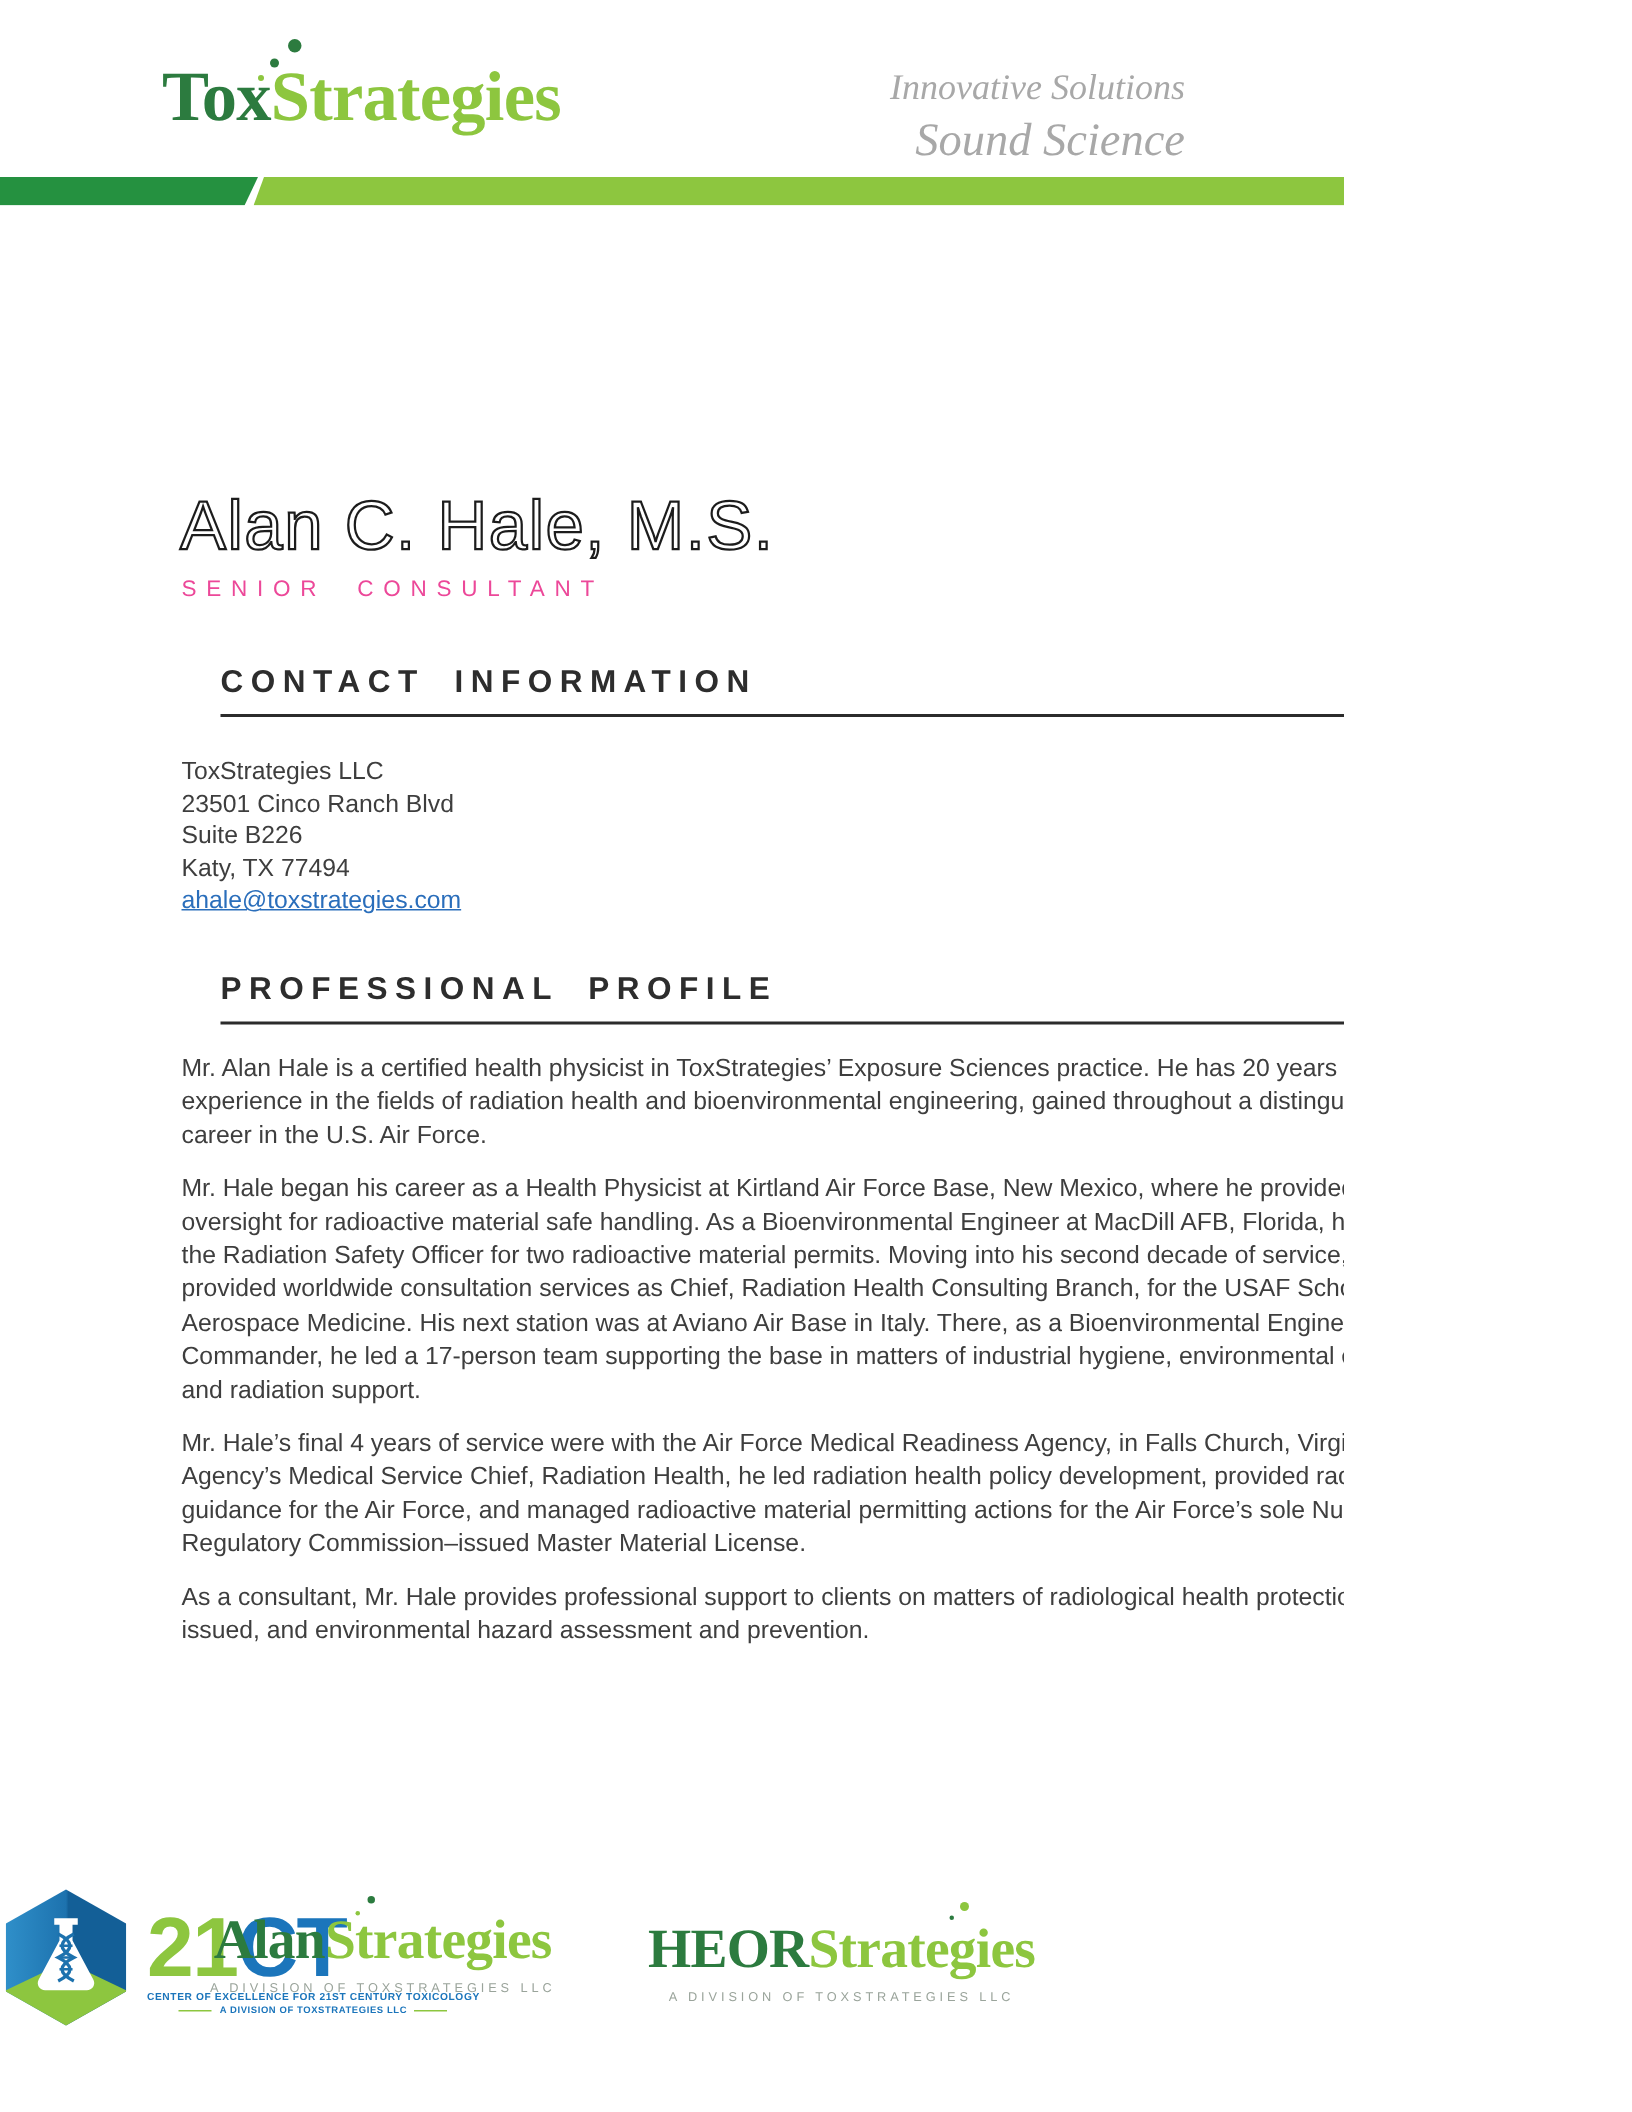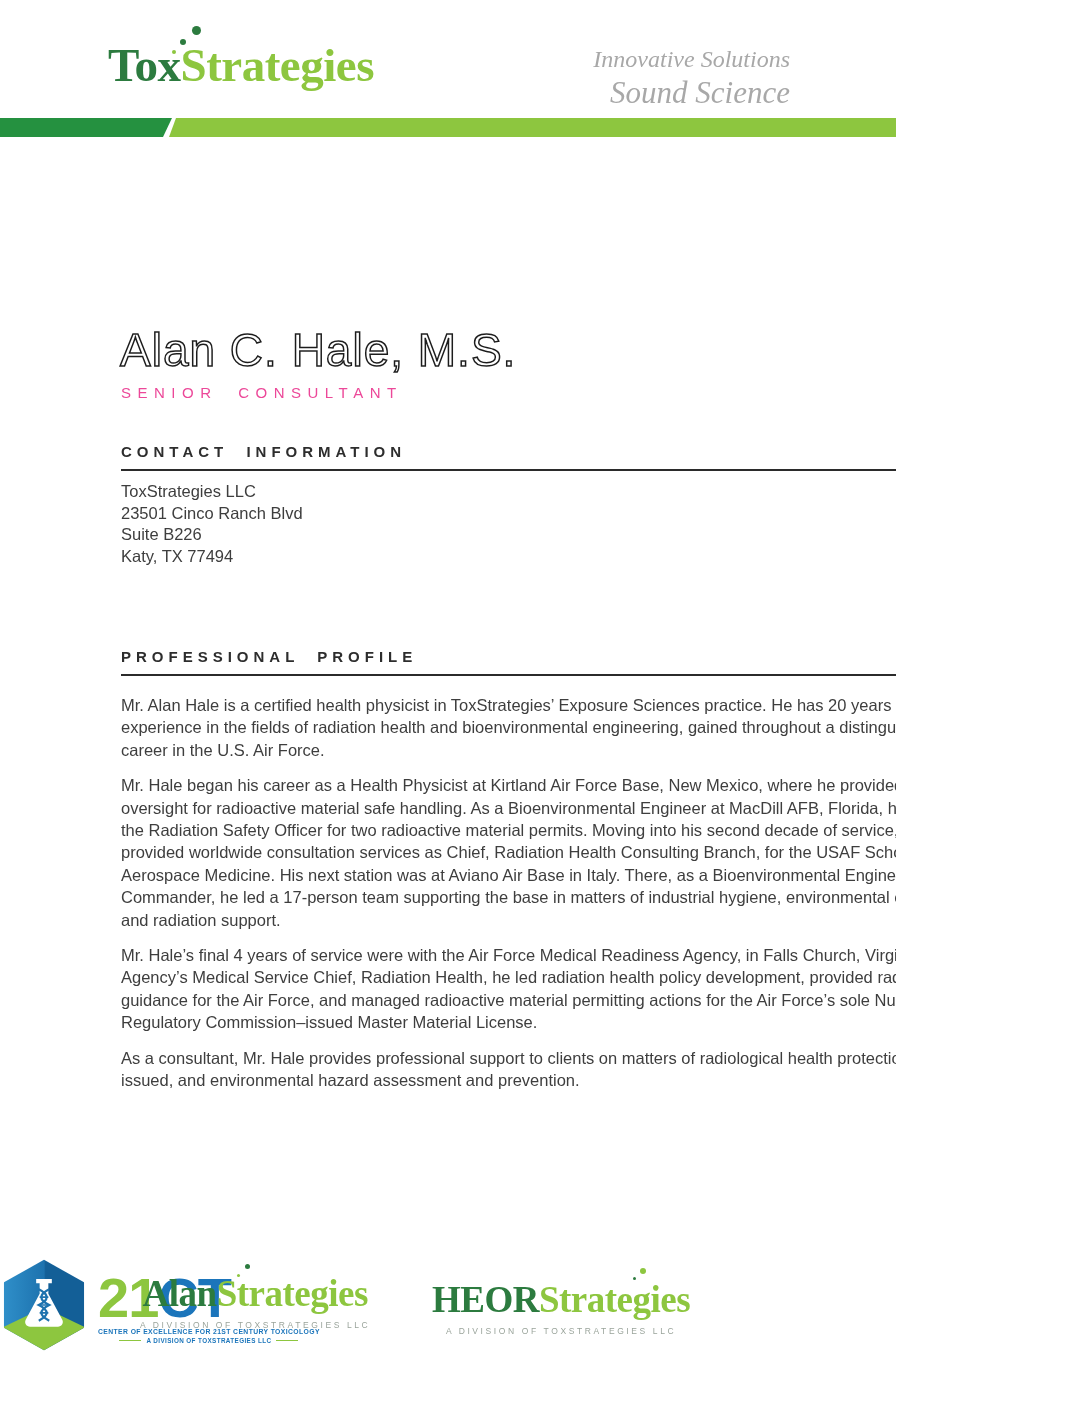--- a/index.html
+++ b/index.html
@@ -25,22 +25,22 @@
   .bar .light { position:absolute; left:161px; top:0; width:927px; height:19px; background:#8dc63f; clip-path:polygon(15px 0, 100% 0, 100% 100%, 8px 100%); }
 
   
   .name-svg { position:absolute; left:118px; top:322px; }
   .name-svg text { font-family:"Liberation Sans", sans-serif; font-size:46px; letter-spacing:1px; fill:#ffffff; stroke:#1c1c1c; stroke-width:1.5px; }
   .role { position:absolute; left:121px; top:384px; font-size:15px; letter-spacing:6.5px; word-spacing:10px; color:#ec4899; }
 
   .section { position:absolute; left:121px; width:874px; }
   .sec-contact { top:443px; }
   .sec-profile { top:648px; }
-  .sec-head { font-size:15px; font-weight:700; letter-spacing:5px; word-spacing:9px; color:#2d2d2d; padding-bottom:9px; border-bottom:2px solid #2b2b2b; }
-  .contact-lines { margin-top:10px; font-size:16.5px; line-height:21.6px; color:#3e3e3e; }
+  .sec-head { font-size:21px; font-weight:700; letter-spacing:5px; word-spacing:9px; color:#2d2d2d; padding-bottom:9px; border-bottom:2px solid #2b2b2b;margin-left:26px; }
+  .contact-lines { margin-top:26px; font-size:16.5px; line-height:21.6px; color:#3e3e3e; }
   .email-link { color:#2a6ebb; text-decoration:underline; }
 
   .paras { margin-top:18px; }
   .paras p { font-size:16.5px; line-height:22.4px; color:#3e3e3e; margin-bottom:13px; }
 
   
   .footer { position:absolute; left:0; top:1258px; width:1088px; height:110px; }
   .flogo { position:absolute; text-align:center; }
   .flogo .word { font-family:"Liberation Serif", serif; font-weight:700; font-size:37px; letter-spacing:-0.5px; white-space:nowrap; position:relative; display:inline-block; }
   .flogo .w1 { color:#2c7b3f; }
@@ -90,20 +90,21 @@
   </svg>
   <div class="role">SENIOR CONSULTANT</div>
 
   <div class="section sec-contact">
     <div class="sec-head">CONTACT INFORMATION</div>
     <div class="contact-lines">
       <div>ToxStrategies LLC</div>
       <div>23501 Cinco Ranch Blvd</div>
       <div>Suite B226</div>
       <div>Katy, TX 77494</div>
+      <div><a href="#" class="email-link">ahale@toxstrategies.com</a></div>
     </div>
   </div>
 
   <div class="section sec-profile">
     <div class="sec-head">PROFESSIONAL PROFILE</div>
     <div class="paras">
       <p>Mr. Alan Hale is a certified health physicist in ToxStrategies’ Exposure Sciences practice. He has 20 years of experience in the fields of radiation health and bioenvironmental engineering, gained throughout a distinguished service career in the U.S. Air Force.</p>
       <p>Mr. Hale began his career as a Health Physicist at Kirtland Air Force Base, New Mexico, where he provided support and oversight for radioactive material safe handling. As a Bioenvironmental Engineer at MacDill AFB, Florida, he served as the Radiation Safety Officer for two radioactive material permits. Moving into his second decade of service, Mr. Hale provided worldwide consultation services as Chief, Radiation Health Consulting Branch, for the USAF School of Aerospace Medicine. His next station was at Aviano Air Base in Italy. There, as a Bioenvironmental Engineer Flight Commander, he led a 17-person team supporting the base in matters of industrial hygiene, environmental compliance, and radiation support.</p>
       <p>Mr. Hale’s final 4 years of service were with the Air Force Medical Readiness Agency, in Falls Church, Virginia. As the Agency’s Medical Service Chief, Radiation Health, he led radiation health policy development, provided radiation safety guidance for the Air Force, and managed radioactive material permitting actions for the Air Force’s sole Nuclear Regulatory Commission–issued Master Material License.</p>
       <p>As a consultant, Mr. Hale provides professional support to clients on matters of radiological health protection, industrial issued, and environmental hazard assessment and prevention.</p>

